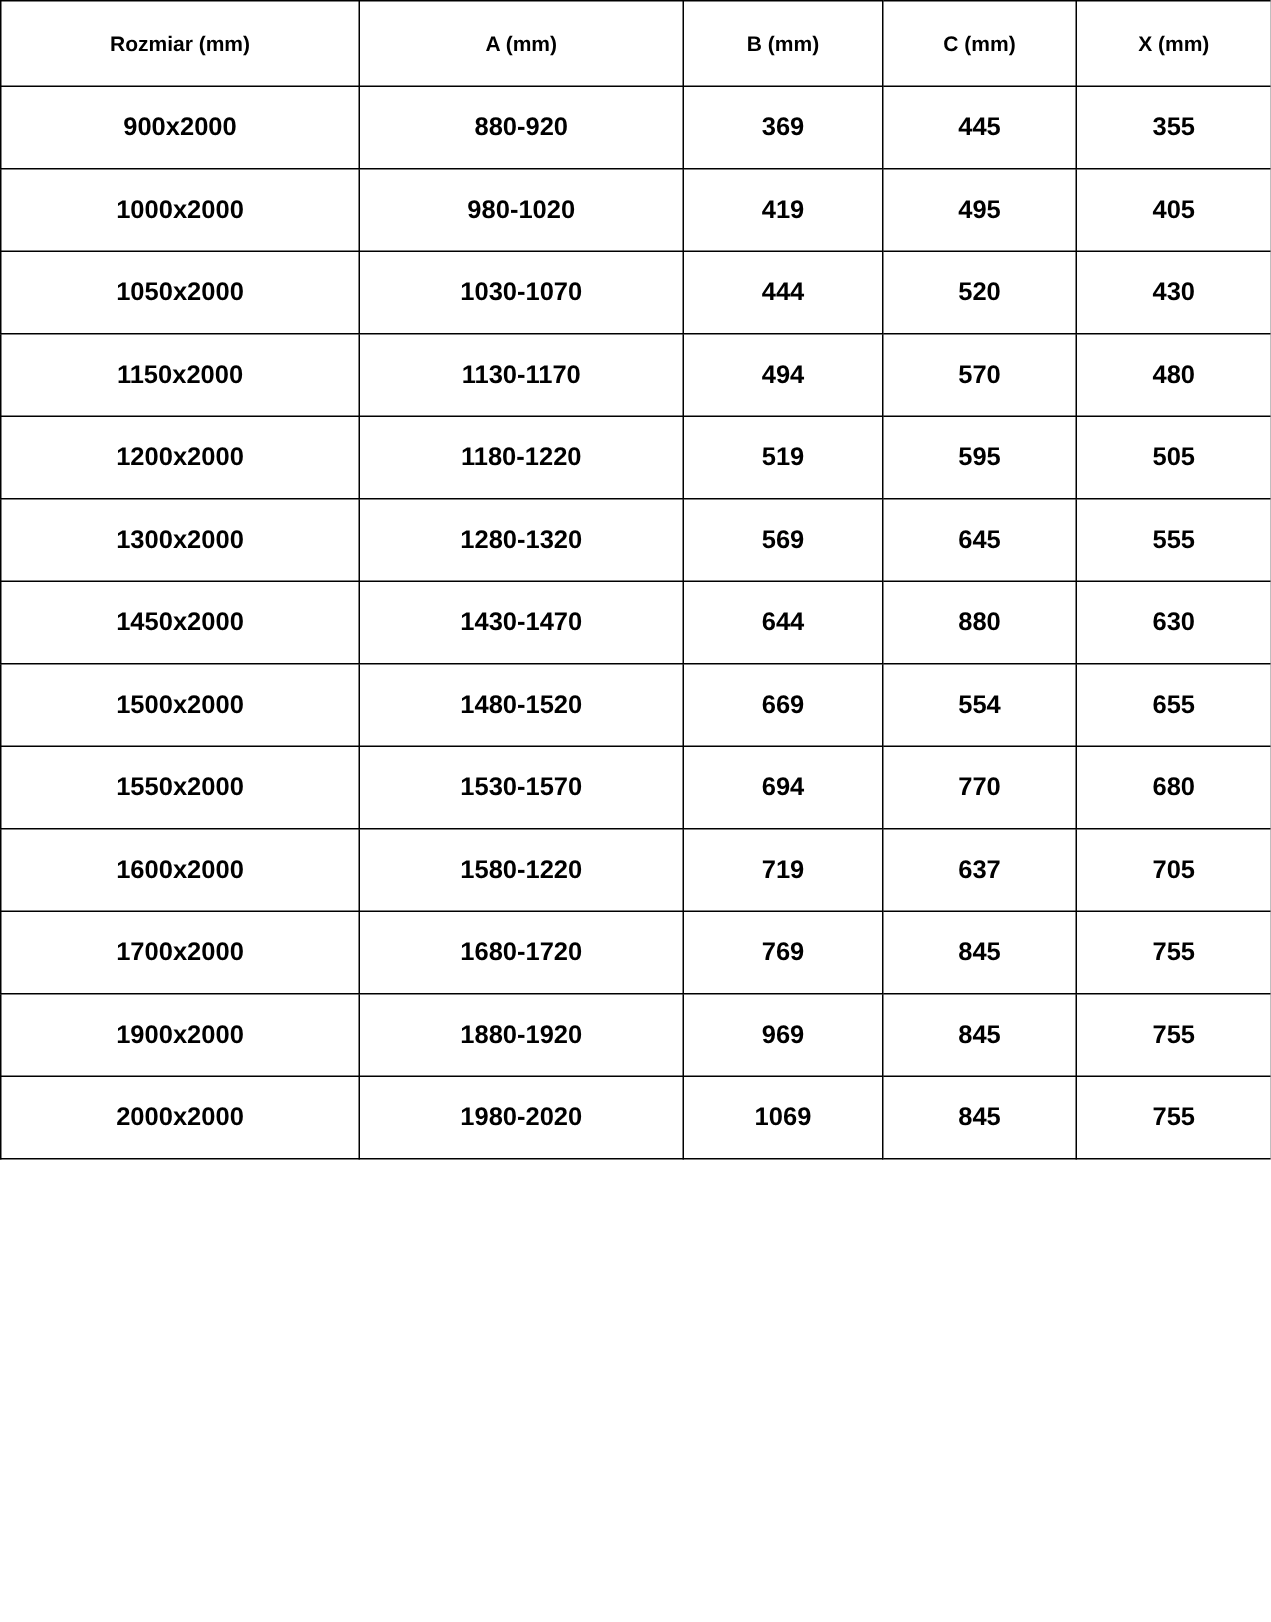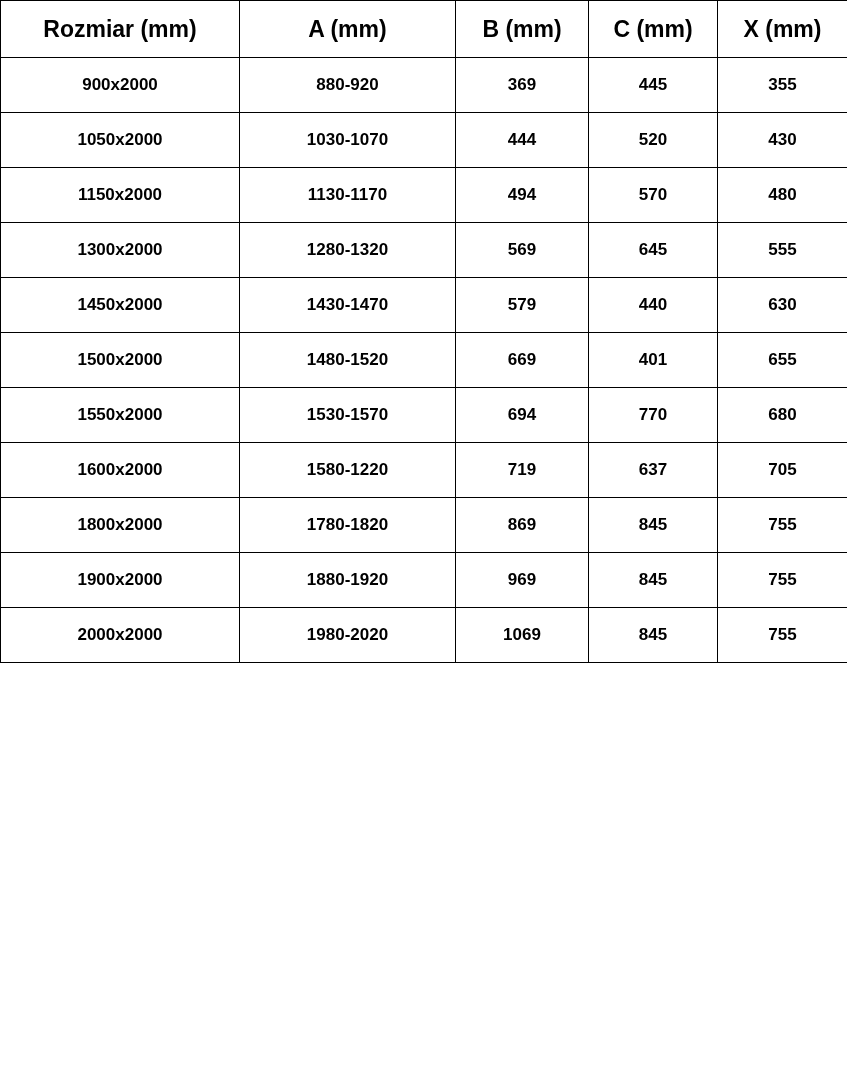--- a/index.html
+++ b/index.html
@@ -34,21 +34,21 @@
     color: #000000;
     padding: 0;
     height: 54px;
     line-height: 54px;
     white-space: nowrap;
     overflow: hidden;
   }
   table.dim-table thead th {
     height: 56px;
     line-height: 56px;
-    font-size: 23px;
+    font-size: 14px;
   }
   
   col.c0 { width: 239px; }
   col.c1 { width: 216px; }
   col.c2 { width: 133px; }
   col.c3 { width: 129px; }
   col.c4 { width: 130px; }
 </style>
 </head>
 <body>
@@ -73,72 +73,86 @@
     </thead>
     <tbody>
       <tr>
         <td>900x2000</td>
         <td>880-920</td>
         <td>369</td>
         <td>445</td>
         <td>355</td>
       </tr>
       <tr>
+        <td>1000x2000</td>
+        <td>980-1020</td>
+        <td>419</td>
+        <td>495</td>
+        <td>405</td>
+      </tr>
+      <tr>
         <td>1050x2000</td>
         <td>1030-1070</td>
         <td>444</td>
         <td>520</td>
         <td>430</td>
       </tr>
       <tr>
         <td>1150x2000</td>
         <td>1130-1170</td>
         <td>494</td>
         <td>570</td>
         <td>480</td>
       </tr>
       <tr>
+        <td>1200x2000</td>
+        <td>1180-1220</td>
+        <td>519</td>
+        <td>595</td>
+        <td>505</td>
+      </tr>
+      <tr>
         <td>1300x2000</td>
         <td>1280-1320</td>
         <td>569</td>
         <td>645</td>
         <td>555</td>
       </tr>
       <tr>
         <td>1450x2000</td>
         <td>1430-1470</td>
-        <td>579</td>
-        <td>440</td>
+        <td>644</td>
+        <td>880</td>
         <td>630</td>
       </tr>
       <tr>
         <td>1500x2000</td>
         <td>1480-1520</td>
         <td>669</td>
-        <td>401</td>
+        <td>554</td>
         <td>655</td>
       </tr>
       <tr>
         <td>1550x2000</td>
         <td>1530-1570</td>
         <td>694</td>
         <td>770</td>
         <td>680</td>
       </tr>
       <tr>
         <td>1600x2000</td>
         <td>1580-1220</td>
         <td>719</td>
         <td>637</td>
         <td>705</td>
       </tr>
       <tr>
-        <td>1800x2000</td>
-        <td>1780-1820</td>
-        <td>869</td>
+        <td>1700x2000</td>
+        <td>1680-1720</td>
+        <td>769</td>
         <td>845</td>
         <td>755</td>
       </tr>
       <tr>
         <td>1900x2000</td>
         <td>1880-1920</td>
         <td>969</td>
         <td>845</td>
         <td>755</td>
       </tr>

